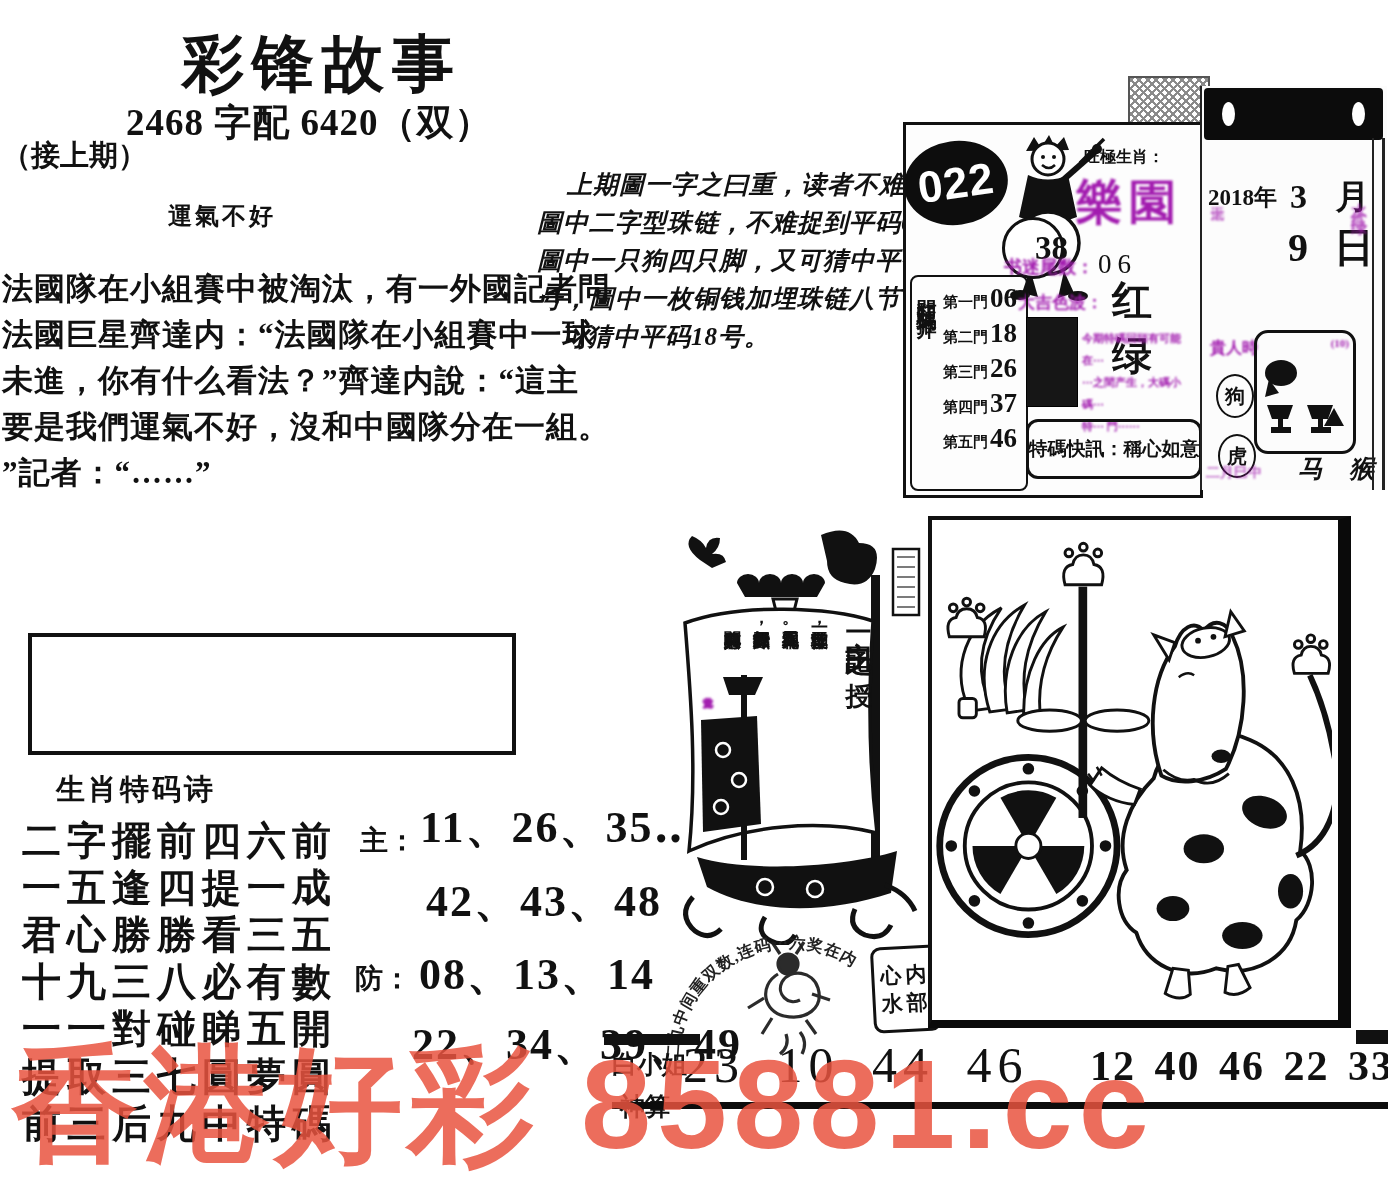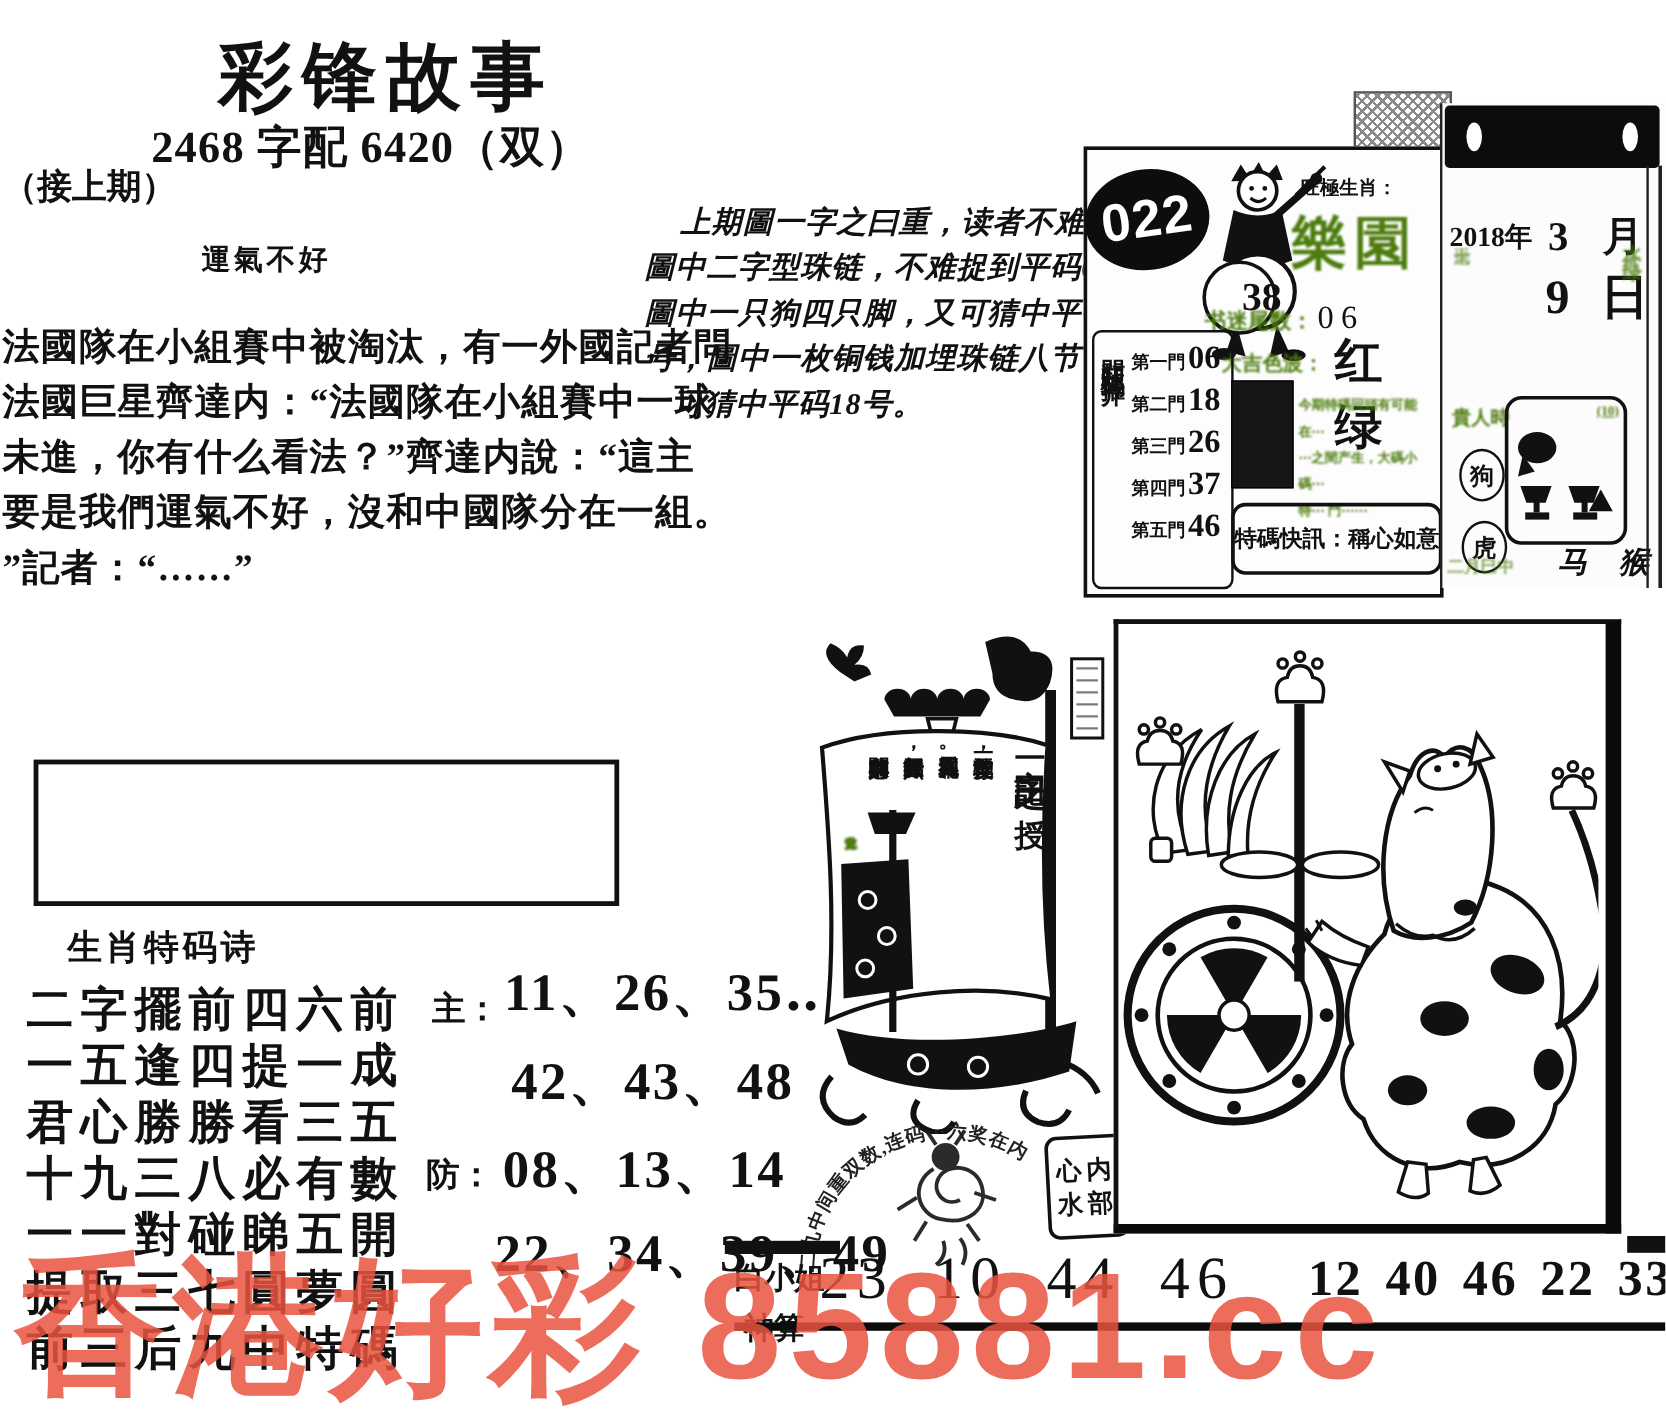--- a/index.html
+++ b/index.html
@@ -12,21 +12,21 @@
   .comm-line{font-size:25px;font-weight:700;font-style:italic;white-space:nowrap;letter-spacing:1px;}
   .poem-line{font-size:39px;font-weight:600;letter-spacing:6px;white-space:nowrap;}
   .numline{font-size:44px;font-weight:600;letter-spacing:2px;white-space:nowrap;}
   .doorrow{display:flex;align-items:baseline;gap:2px;margin:4px 0 4px 0;}
   .doorlabel{font-size:15px;font-weight:700;}
   .doorval{font-size:27px;font-weight:600;}
   .hatch{background:
      repeating-linear-gradient(45deg,#8a8a8a 0 2px,transparent 2px 6px),
      repeating-linear-gradient(-45deg,#8a8a8a 0 2px,transparent 2px 6px);
      border:2px solid #555;}
-  .blurry{filter:blur(0.8px);color:#4d7c0f;}
+  .blurry{filter:blur(0.8px);color:#a21caf;}
   .vert{writing-mode:vertical-rl;text-orientation:upright;}
   .watermark{font-family:"Liberation Sans","DejaVu Sans",sans-serif;font-weight:900;
      font-size:126px;color:rgba(233,83,64,0.85);letter-spacing:6px;white-space:nowrap;z-index:50;}
   svg{display:block;}
 </style>
 </head>
 <body>
 
 <div id="page">
 
@@ -148,21 +148,21 @@
     <div class="abs" style="left:14px;top:288px;width:34px;height:40px;border:2px solid #111;border-radius:50%;
                 display:flex;align-items:center;justify-content:center;">
       <span style="font-size:20px;font-weight:700;">狗</span>
     </div>
     <div class="abs" style="left:16px;top:348px;width:34px;height:40px;border:2px solid #111;border-radius:50%;
                 display:flex;align-items:center;justify-content:center;">
       <span style="font-size:20px;font-weight:700;">虎</span>
     </div>
 
     <div class="abs" style="left:52px;top:244px;width:96px;height:118px;border:3px solid #111;border-radius:14px;">
-      <span class="abs blurry" style="right:4px;top:4px;font-size:11px;font-weight:700;text-decoration:underline;">(10)</span>
+      <span class="abs blurry" style="right:4px;top:4px;font-size:11px;font-weight:700;">(10)</span>
       <svg width="90" height="86" viewBox="0 0 90 86" style="margin:24px 0 0 2px;">
         <ellipse cx="22" cy="16" rx="16" ry="13" fill="#111"></ellipse>
         <path d="M10,22 l10,14 l-14,4 z" fill="#111"></path>
         <path d="M8,48 h26 l-5,14 h-16 z" fill="#111"></path>
         <rect x="19" y="60" width="5" height="10" fill="#111"></rect>
         <rect x="12" y="70" width="20" height="6" fill="#111"></rect>
         <path d="M48,48 h26 l-5,14 h-16 z" fill="#111"></path>
         <rect x="59" y="60" width="5" height="10" fill="#111"></rect>
         <rect x="52" y="70" width="20" height="6" fill="#111"></rect>
       </svg>

